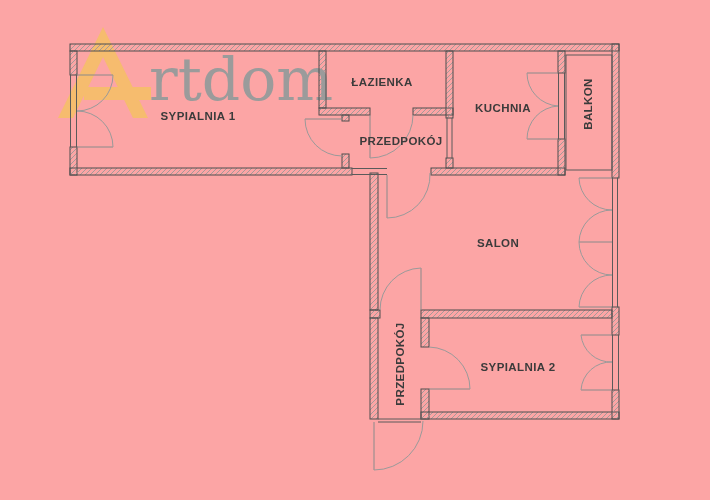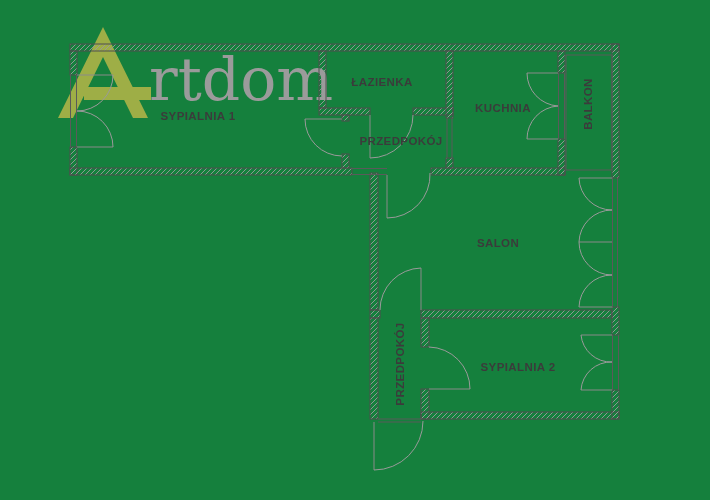--- a/index.html
+++ b/index.html
@@ -1,19 +1,19 @@
 <!DOCTYPE html>
 <html><head>
 <meta charset="utf-8">
 <style>
   html,body{margin:0;padding:0;background:#fff;}
   .stage{
     position:relative;
     width:710px;height:500px;
-    background:#15803d;
+    background:#fca5a5;
     overflow:hidden;
     font-family:"Liberation Sans", sans-serif;
   }
   svg{position:absolute;left:0;top:0;display:block;}
   .wall{fill:url(#hatch);stroke:#4f4f4f;stroke-width:1;}
   .tl{stroke:#5a5a5a;stroke-width:1;fill:none;}
   .arc{stroke:#9a9a9a;stroke-width:1;fill:none;}
   .leaf{stroke:#8a8a8a;stroke-width:1;fill:none;}
   .room-label{
     font-family:"Liberation Sans", sans-serif;

